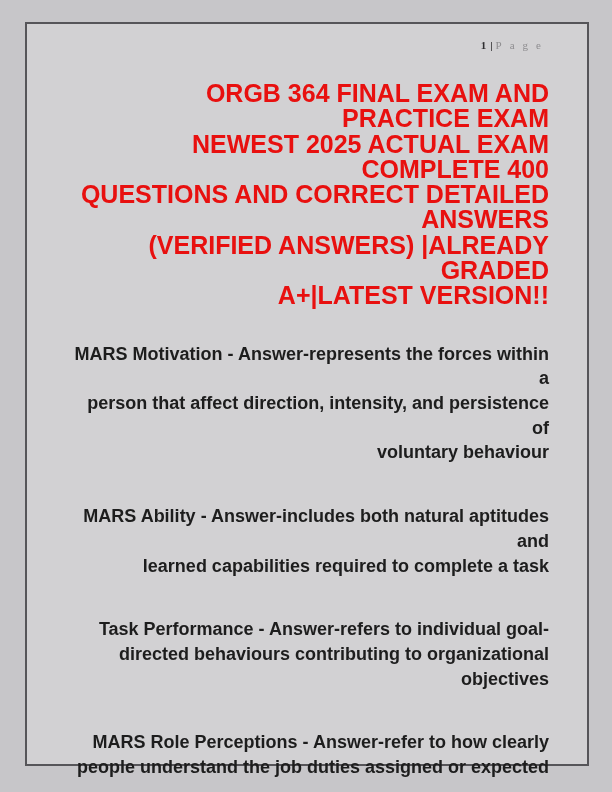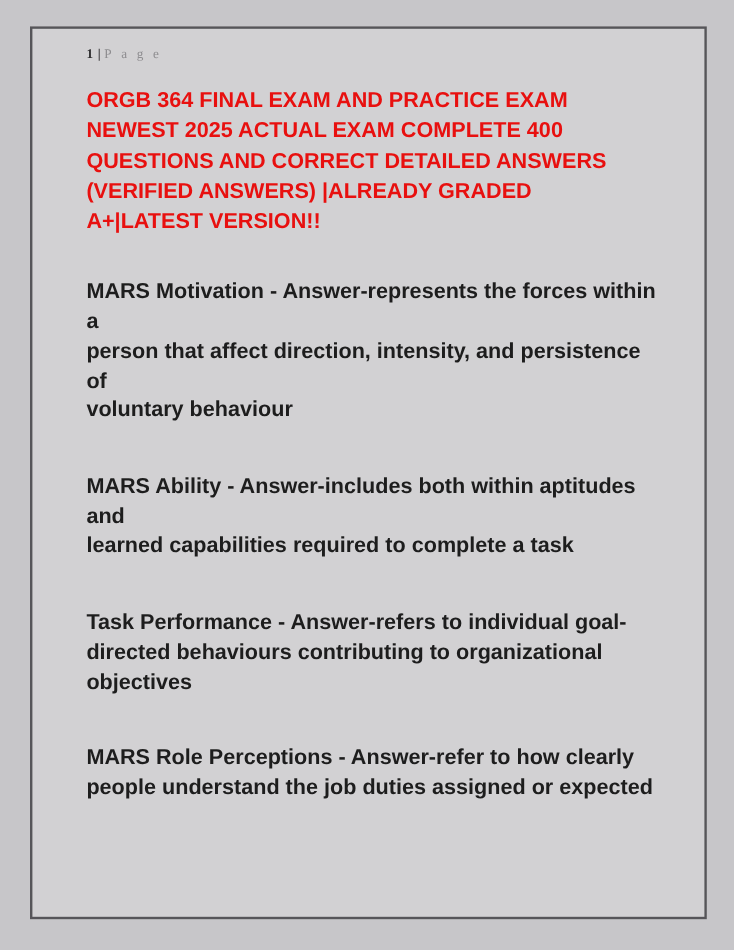--- a/index.html
+++ b/index.html
@@ -22,20 +22,21 @@
     top: 22px;
     width: 564px;
     height: 744px;
     box-sizing: border-box;
     background: #d2d1d3;
     border: 2px solid #565559;
   }
   .content {
     box-sizing: border-box;
     padding: 15px 38px 0 45px;
+    text-align: right;
   }
   .page-header {
     font-family: "Liberation Serif", "DejaVu Serif", serif;
     font-size: 11px;
     line-height: 13px;
     color: #2f2e30;
     white-space: nowrap;
   }
   .page-header .num,
   .page-header .sep {
@@ -44,23 +45,23 @@
   }
   .page-header .sep {
     margin: 0 3px 0 4px;
   }
   .page-header .pglabel {
     color: #8e8d90;
     letter-spacing: 8px;
     font-weight: normal;
   }
   .doc-title {
-    margin-top: 19px;
+    margin-top: 29px;
     margin-bottom: 33px;
-    font-size: 18px;
+    font-size: 25px;
     font-weight: bold;
     line-height: 25.3px;
     color: #e8100f;
     white-space: pre-line;
   }
   .para {
     margin: 0 0 39px 0;
     font-size: 18px;
     font-weight: bold;
     line-height: 24.7px;
@@ -81,21 +82,21 @@
 
       <div class="doc-title">ORGB 364 FINAL EXAM AND PRACTICE EXAM
 NEWEST 2025 ACTUAL EXAM COMPLETE 400
 QUESTIONS AND CORRECT DETAILED ANSWERS
 (VERIFIED ANSWERS) |ALREADY GRADED
 A+|LATEST VERSION!!</div>
 
       <div class="para">MARS Motivation - Answer-represents the forces within a
 person that affect direction, intensity, and persistence of
 voluntary behaviour</div>
-      <div class="para">MARS Ability - Answer-includes both within aptitudes and
+      <div class="para">MARS Ability - Answer-includes both natural aptitudes and
 learned capabilities required to complete a task</div>
       <div class="para">Task Performance - Answer-refers to individual goal-
 directed behaviours contributing to organizational
 objectives</div>
       <div class="para">MARS Role Perceptions - Answer-refer to how clearly
 people understand the job duties assigned or expected</div>
 
     </div>
   </div>
 </div>

